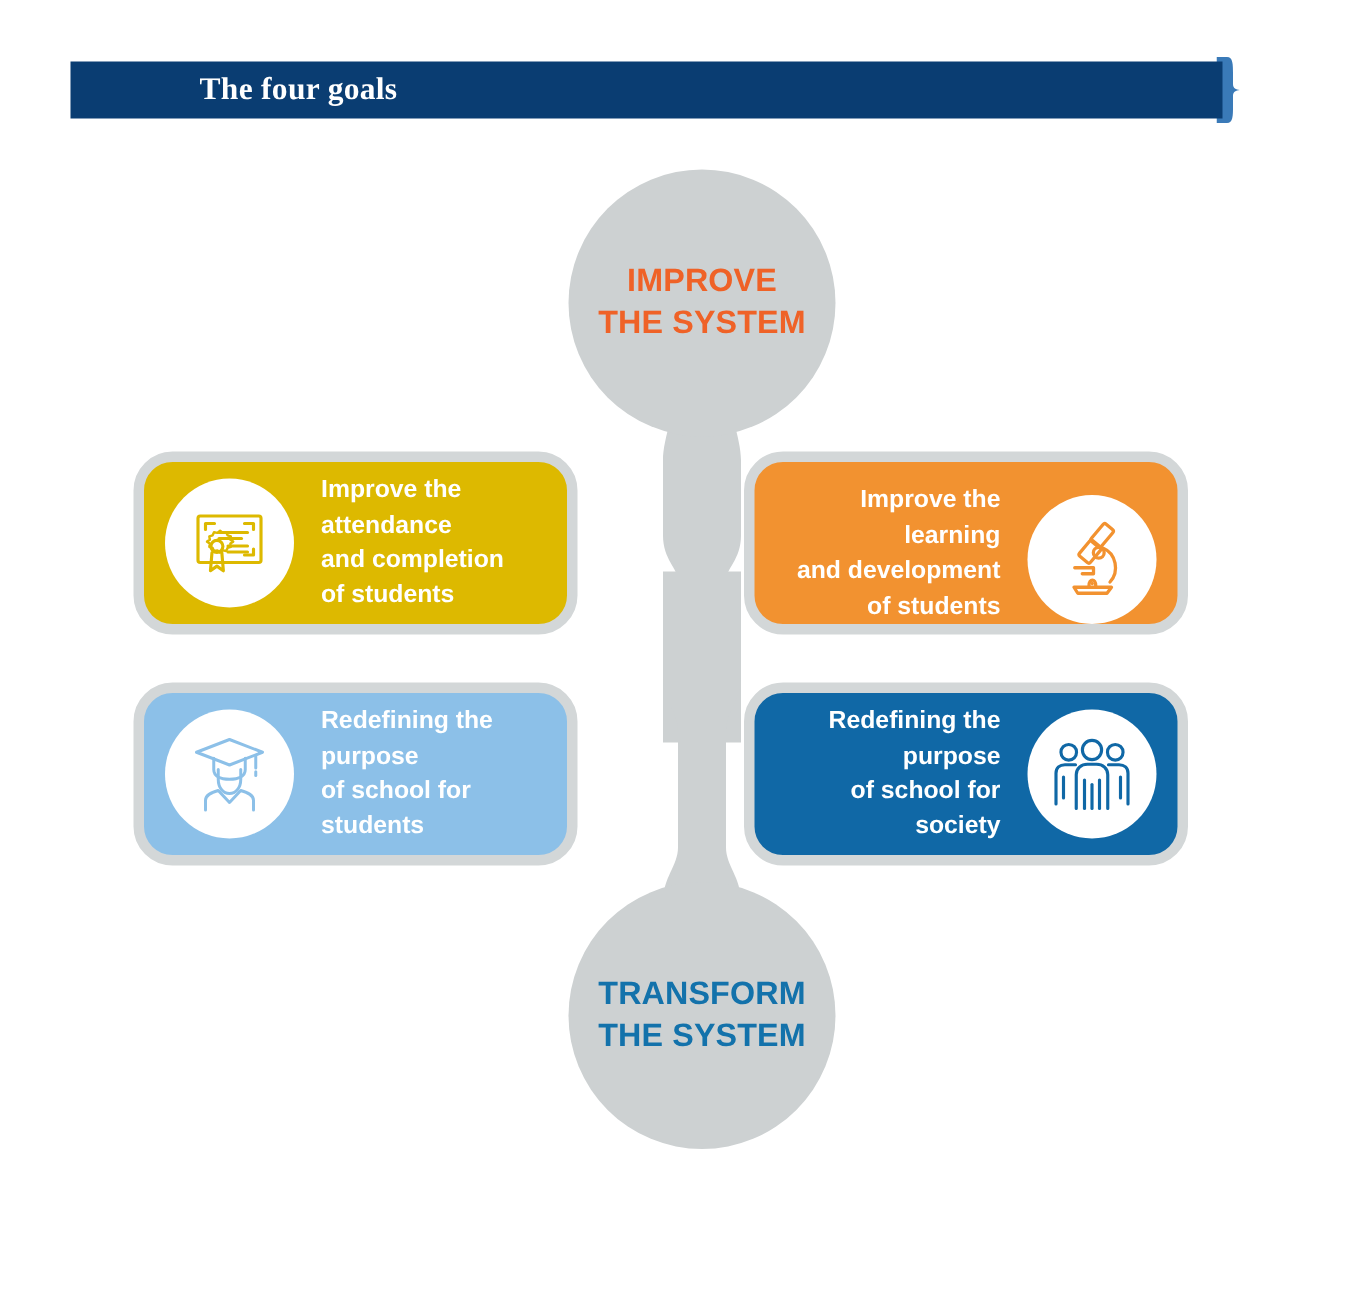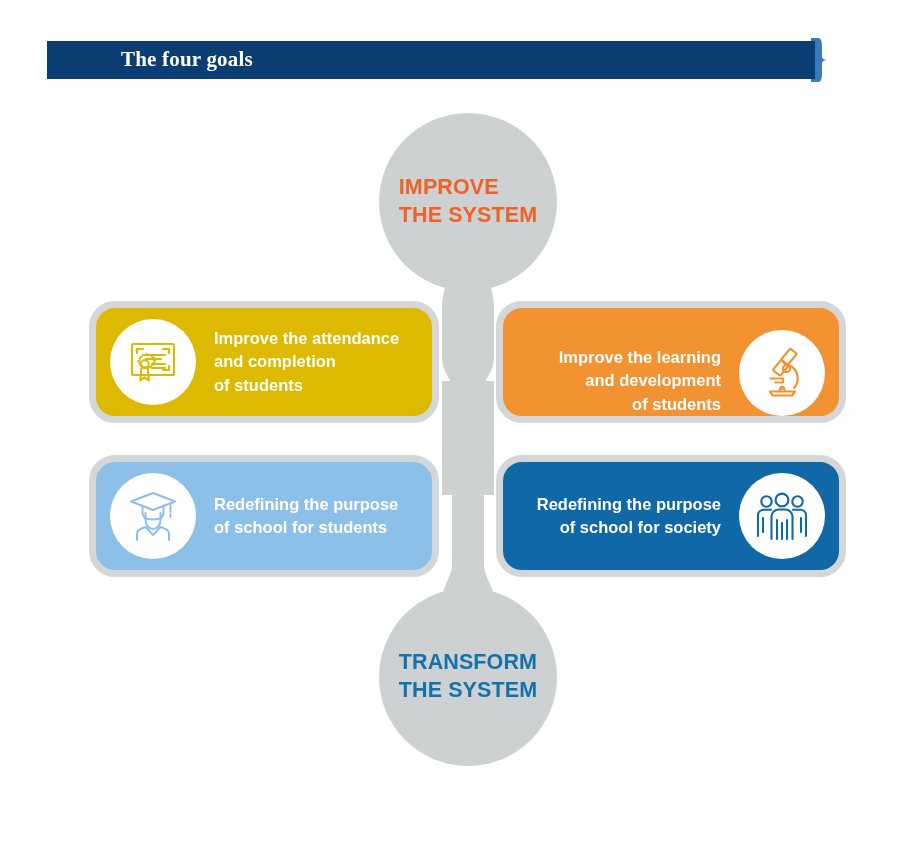--- a/index.html
+++ b/index.html
@@ -24,21 +24,21 @@
     position: absolute;
     left: 47px;
     top: 41px;
     width: 768px;
     height: 38px;
     background: #0a3d72;
     z-index: 6;
   }
   #title-ribbon .ribbon-text {
     position: absolute;
-    left: 74px;
+    left: 86px;
     top: 50%;
     transform: translateY(-52%);
     color: #ffffff;
     font-family: "Liberation Serif", serif;
     font-size: 21px;
     font-weight: 700;
     letter-spacing: 0.2px;
     white-space: nowrap;
   }
   #ribbon-tail {
@@ -76,34 +76,34 @@
     width: 178px;
     height: 178px;
   }
   #circle-bottom {
     left: 379px;
     top: 588px;
     width: 178px;
     height: 178px;
   }
   .sys-circle .circle-label {
-    text-align: left;
+    text-align: center;
     font-size: 21.5px;
     font-weight: 700;
     line-height: 1.28;
     letter-spacing: 0.1px;
     white-space: pre-line;
   }
   #circle-top .circle-label { color: #ef6227; }
   #circle-bottom .circle-label { color: #1372ab; }
 
   
   .goal-card {
     position: absolute;
-    width: 350px;
+    width: 296px;
     height: 122px;
     border-radius: 26px;
     border: 7px solid #d3d7d8;
     box-sizing: border-box;
     display: flex;
     align-items: center;
     z-index: 3;
   }
   #card-attendance { left: 89px;  top: 301px; background: #ddb900; }
   #card-learning   { left: 496px; top: 301px; background: #f29230; align-items: flex-end; }

